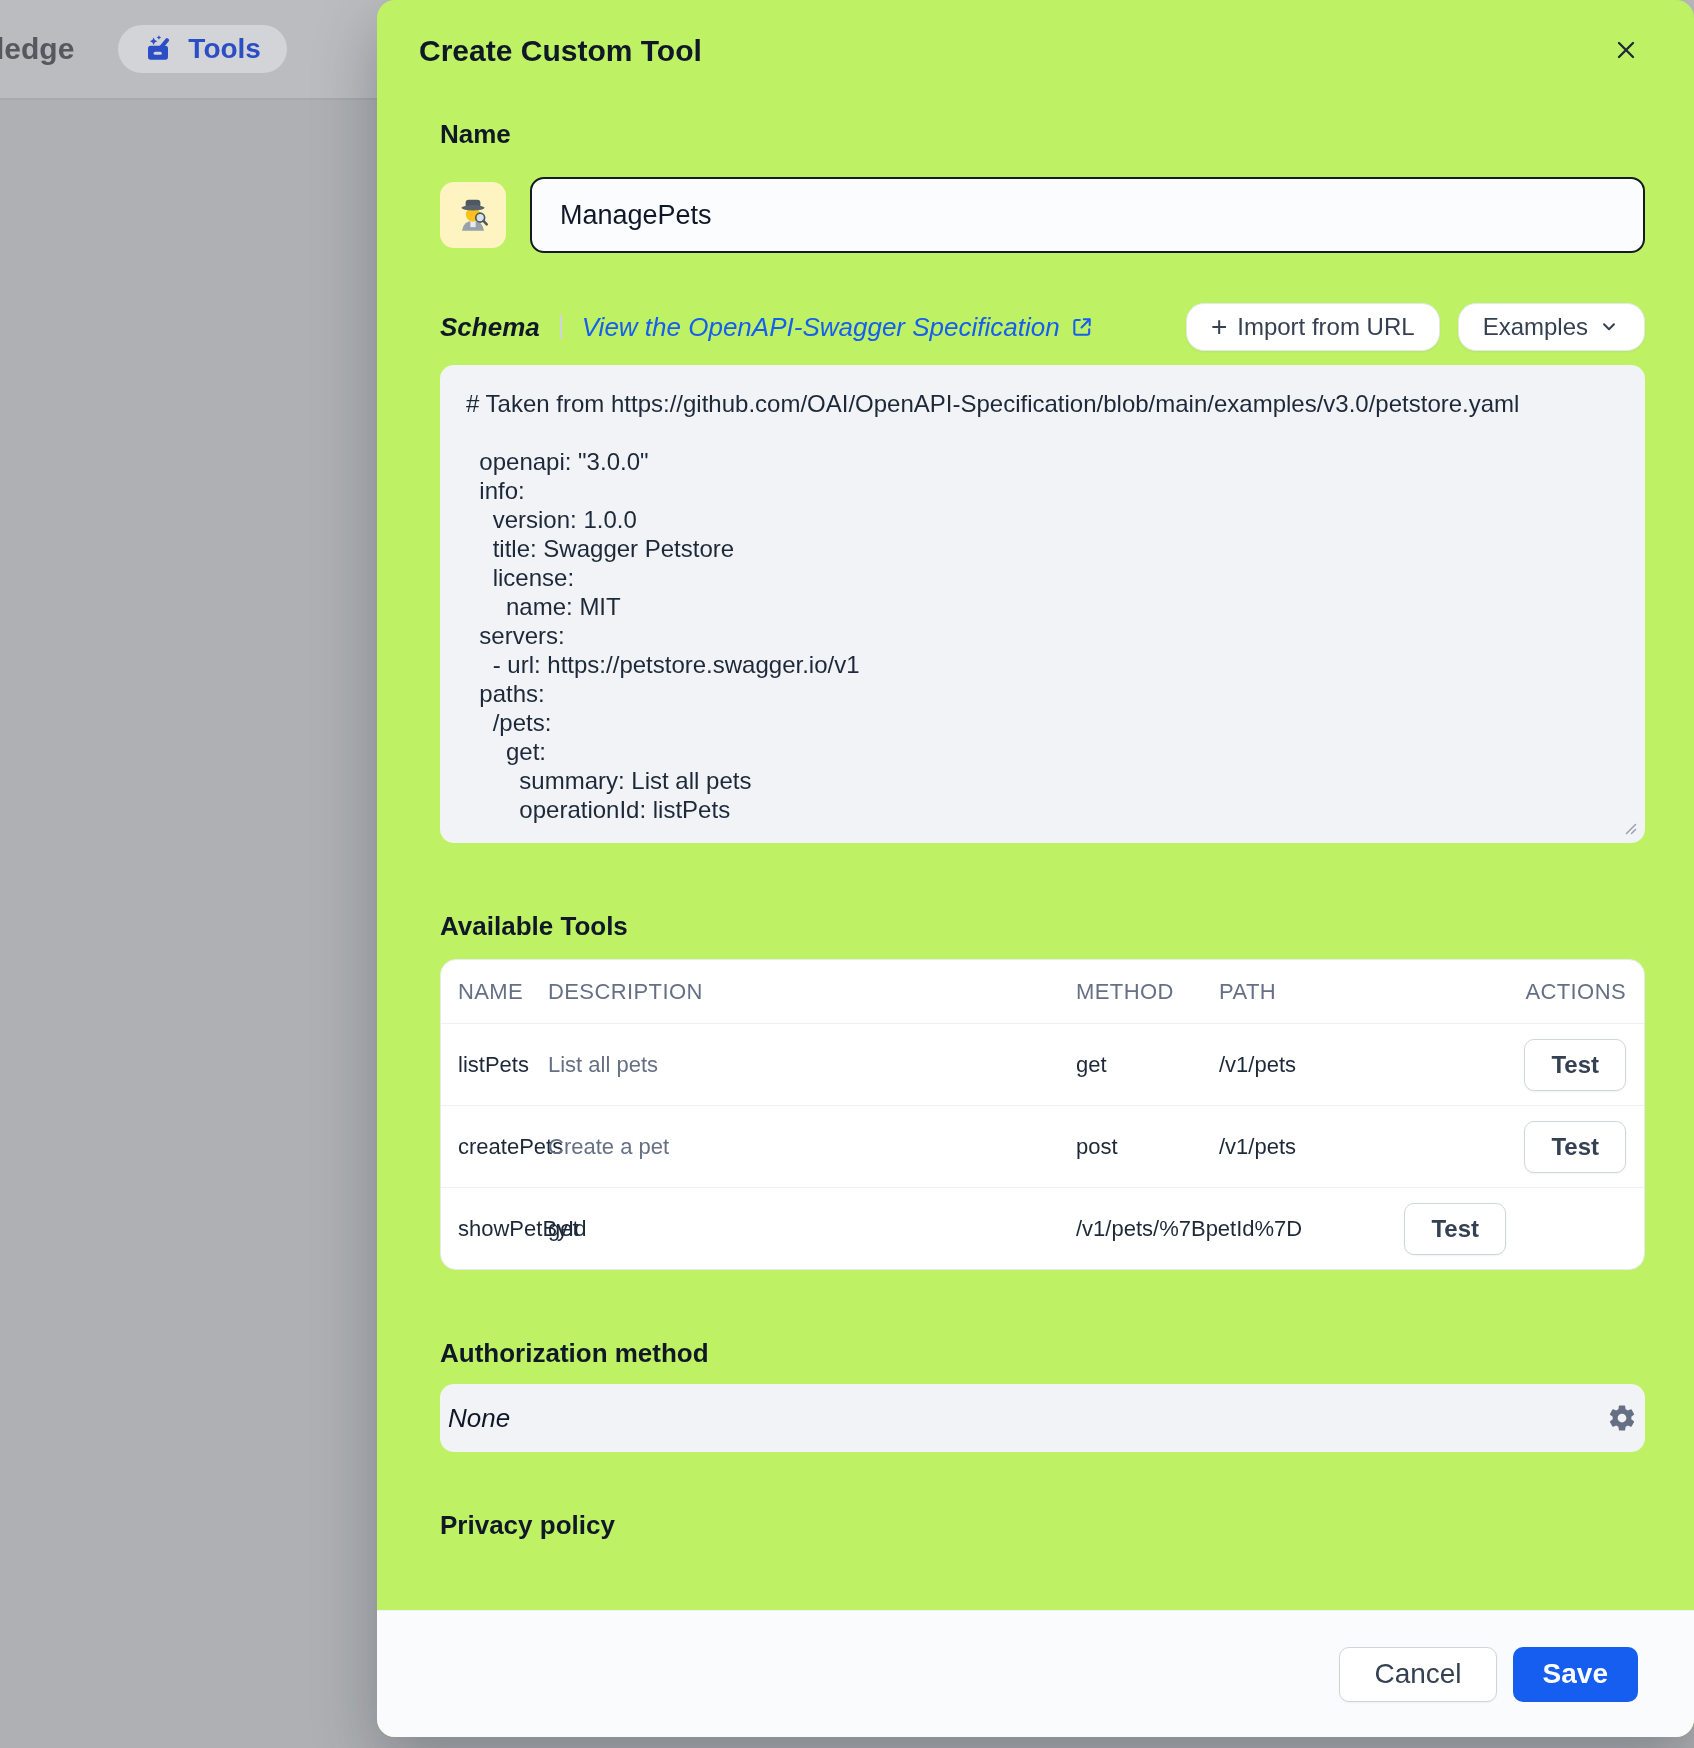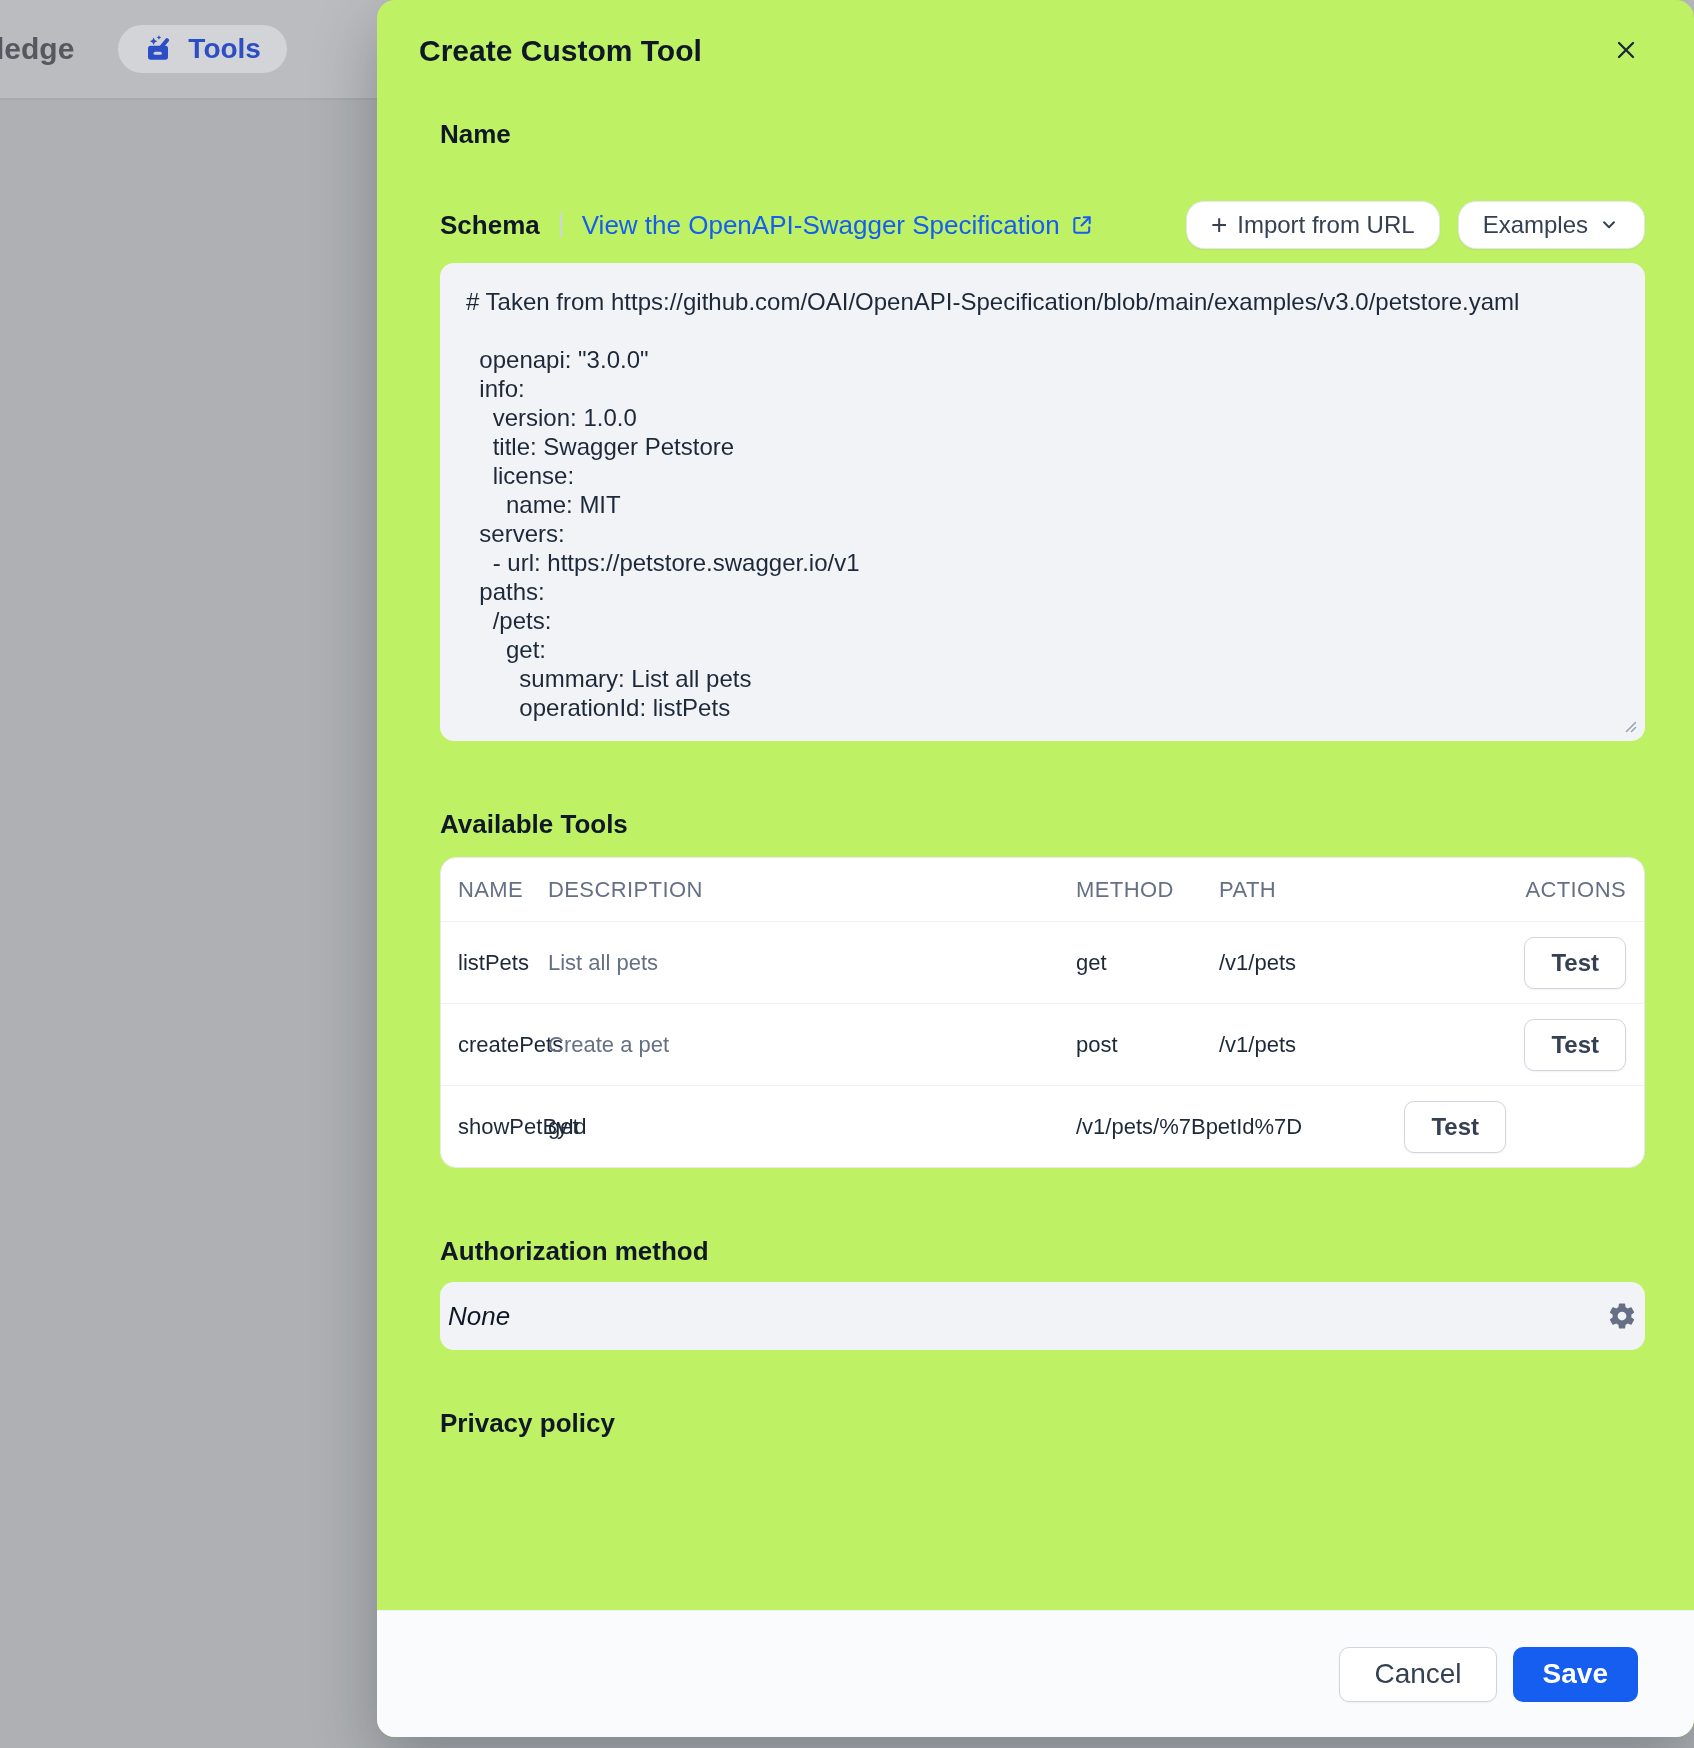--- a/index.html
+++ b/index.html
@@ -27,21 +27,21 @@
   .sec-label { font-size:26px; font-weight:600; color:#101828; line-height:34px; }
   .lbl-name { margin-top:44px; }
 
   .name-row { margin-top:26px; display:flex; align-items:center; gap:24px; height:76px; }
   .emoji-box { width:66px; height:66px; border-radius:14px; background:#fdf4c2; border:none;
                display:flex; align-items:center; justify-content:center; cursor:pointer; flex:none; }
   .name-input { flex:1; height:76px; border:2.5px solid #151a24; border-radius:14px; background:#fbfcfd;
                 padding:0 28px; font-size:27px; color:#101828; font-family:inherit; outline:none; }
 
   .schema-row { margin-top:50px; display:flex; align-items:center; justify-content:space-between; }
-  .schema-left { display:flex; align-items:center; gap:20px; }
+  .schema-left { display:flex; align-items:center; gap:20px;font-style:italic; }
   .vdiv { width:2px; height:24px; background:#d0d5dd; }
   .spec-link { display:flex; align-items:center; gap:10px; color:#155eef; font-size:26px;
                font-weight:500; text-decoration:none; cursor:pointer; }
   .schema-actions { display:flex; align-items:center; gap:18px; }
   .ghost-btn { display:flex; align-items:center; gap:10px; height:48px; padding:0 24px;
                background:#fff; border:1.5px solid #e4e7ec; border-radius:18px; color:#354052;
                font-size:24px; font-weight:500; font-family:inherit; cursor:pointer;
                box-shadow:0 1px 2px rgba(16,24,40,.05); }
   .plus-glyph { font-size:28px; font-weight:400; line-height:1; color:#354052; }
 
@@ -107,20 +107,36 @@
         <svg width="28" height="28" viewBox="0 0 24 24" fill="none" stroke="#1d2939" stroke-width="2" stroke-linecap="round">
           <path d="M6 6 L18 18 M18 6 L6 18"></path>
         </svg>
       </button>
     </div>
 
     <div class="modal-body">
 
       <div class="sec-label lbl-name">Name</div>
 
+      <div class="name-row">
+        <button class="emoji-box" title="">
+          <span style="display:flex;">
+            <svg width="38" height="38" viewBox="0 0 36 36">
+              <path d="M7.5 33 q1.5 -9.5 10.5 -9.5 t10.5 9.5 z" fill="#99a1ac"></path>
+              <rect x="15.5" y="23.5" width="5" height="6" fill="#e8eaee"></rect>
+              <circle cx="18" cy="17.5" r="6.8" fill="#fcc21b"></circle>
+              <rect x="11" y="3.5" width="14" height="7.5" rx="3" fill="#4f5761"></rect>
+              <ellipse cx="18" cy="11.2" rx="11" ry="2.6" fill="#5b636e"></ellipse>
+              <circle cx="24.8" cy="20.5" r="4.2" fill="#cfe4f7" fill-opacity="0.85" stroke="#4f5761" stroke-width="1.6"></circle>
+              <line x1="27.9" y1="23.6" x2="31" y2="26.8" stroke="#4f5761" stroke-width="2.4" stroke-linecap="round"></line>
+            </svg>
+          </span>
+        </button>
+        <input class="name-input" value="ManagePets" style="">
+      </div>
 
       <div class="schema-row">
         <div class="schema-left">
           <span class="sec-label">Schema</span>
           <span class="vdiv"></span>
           <a class="spec-link">
             <span>View the OpenAPI-Swagger Specification</span>
             <span style="display:flex;">
               <svg width="24" height="24" viewBox="0 0 20 20" fill="none" stroke="#155eef" stroke-width="1.7" stroke-linecap="round" stroke-linejoin="round">
                 <path d="M8.2 4.2 H5.2 a1.6 1.6 0 0 0 -1.6 1.6 V14.8 a1.6 1.6 0 0 0 1.6 1.6 H14.4 a1.6 1.6 0 0 0 1.6 -1.6 V11.8"></path>

